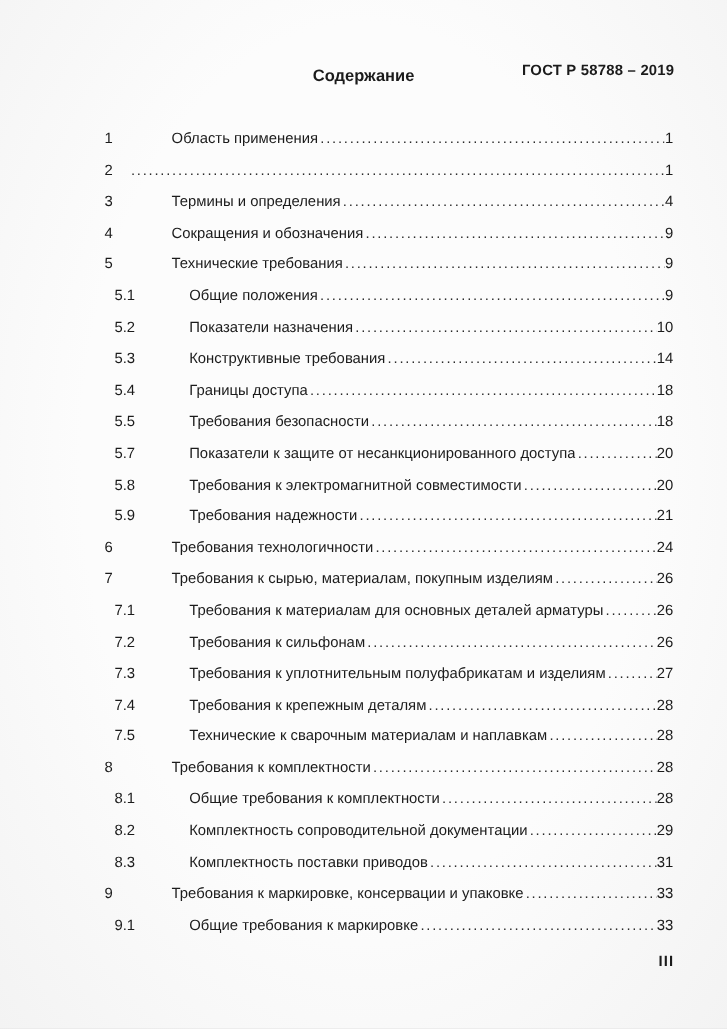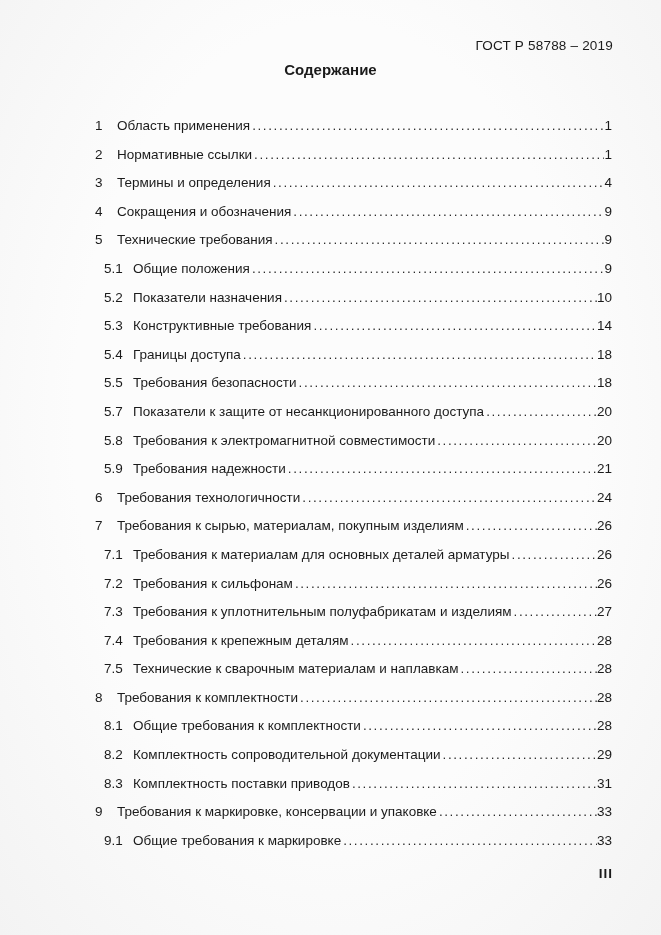--- a/index.html
+++ b/index.html
@@ -12,24 +12,24 @@
     width: 661px;
     height: 935px;
     margin: 0 auto;
     background: radial-gradient(ellipse at 50% 45%, #fcfcfc 55%, #f3f3f3 100%);
     font-family: "Liberation Sans", sans-serif;
     color: #1b1b1b;
     overflow: hidden;
   }
   .doc-code {
     position: absolute;
-    top: 38px;
+    top: 56px;
     right: 48px;
     font-size: 13.5px;
-    font-weight: normal;
+    font-weight: bold;
     letter-spacing: 0.2px;
   }
   .title {
     position: absolute;
     top: 61px;
     left: 0;
     right: 0;
     margin: 0;
     text-align: center;
     font-size: 15px;
@@ -51,20 +51,21 @@
   }
   .toc-row.level-2 { padding-left: 9px; }
   .toc-num {
     flex: 0 0 auto;
     width: 22px;
   }
   .toc-row.level-2 .toc-num { width: 29px; }
   .toc-label {
     flex: 0 1 auto;
     overflow: hidden;
+    margin-left: 39px;
   }
   .toc-dots {
     flex: 1 1 0;
     overflow: hidden;
     white-space: nowrap;
     margin-left: 2px;
     color: #2a2a2a;
   }
   .toc-dots::after {
     content: "....................................................................................................................................................................";
@@ -91,21 +92,20 @@
   <h1 class="title">Содержание</h1>
   <div class="toc" id="toc">
       <div class="toc-row level-1">
     <span class="toc-num">1</span>
     <span class="toc-label">Область применения</span>
     <span class="toc-dots"></span>
     <span class="toc-page">1</span>
   </div>
       <div class="toc-row level-1">
     <span class="toc-num">2</span>
-    <span class="toc-label">Нормативные ссылки</span>
     <span class="toc-dots"></span>
     <span class="toc-page">1</span>
   </div>
       <div class="toc-row level-1">
     <span class="toc-num">3</span>
     <span class="toc-label">Термины и определения</span>
     <span class="toc-dots"></span>
     <span class="toc-page">4</span>
   </div>
       <div class="toc-row level-1">

